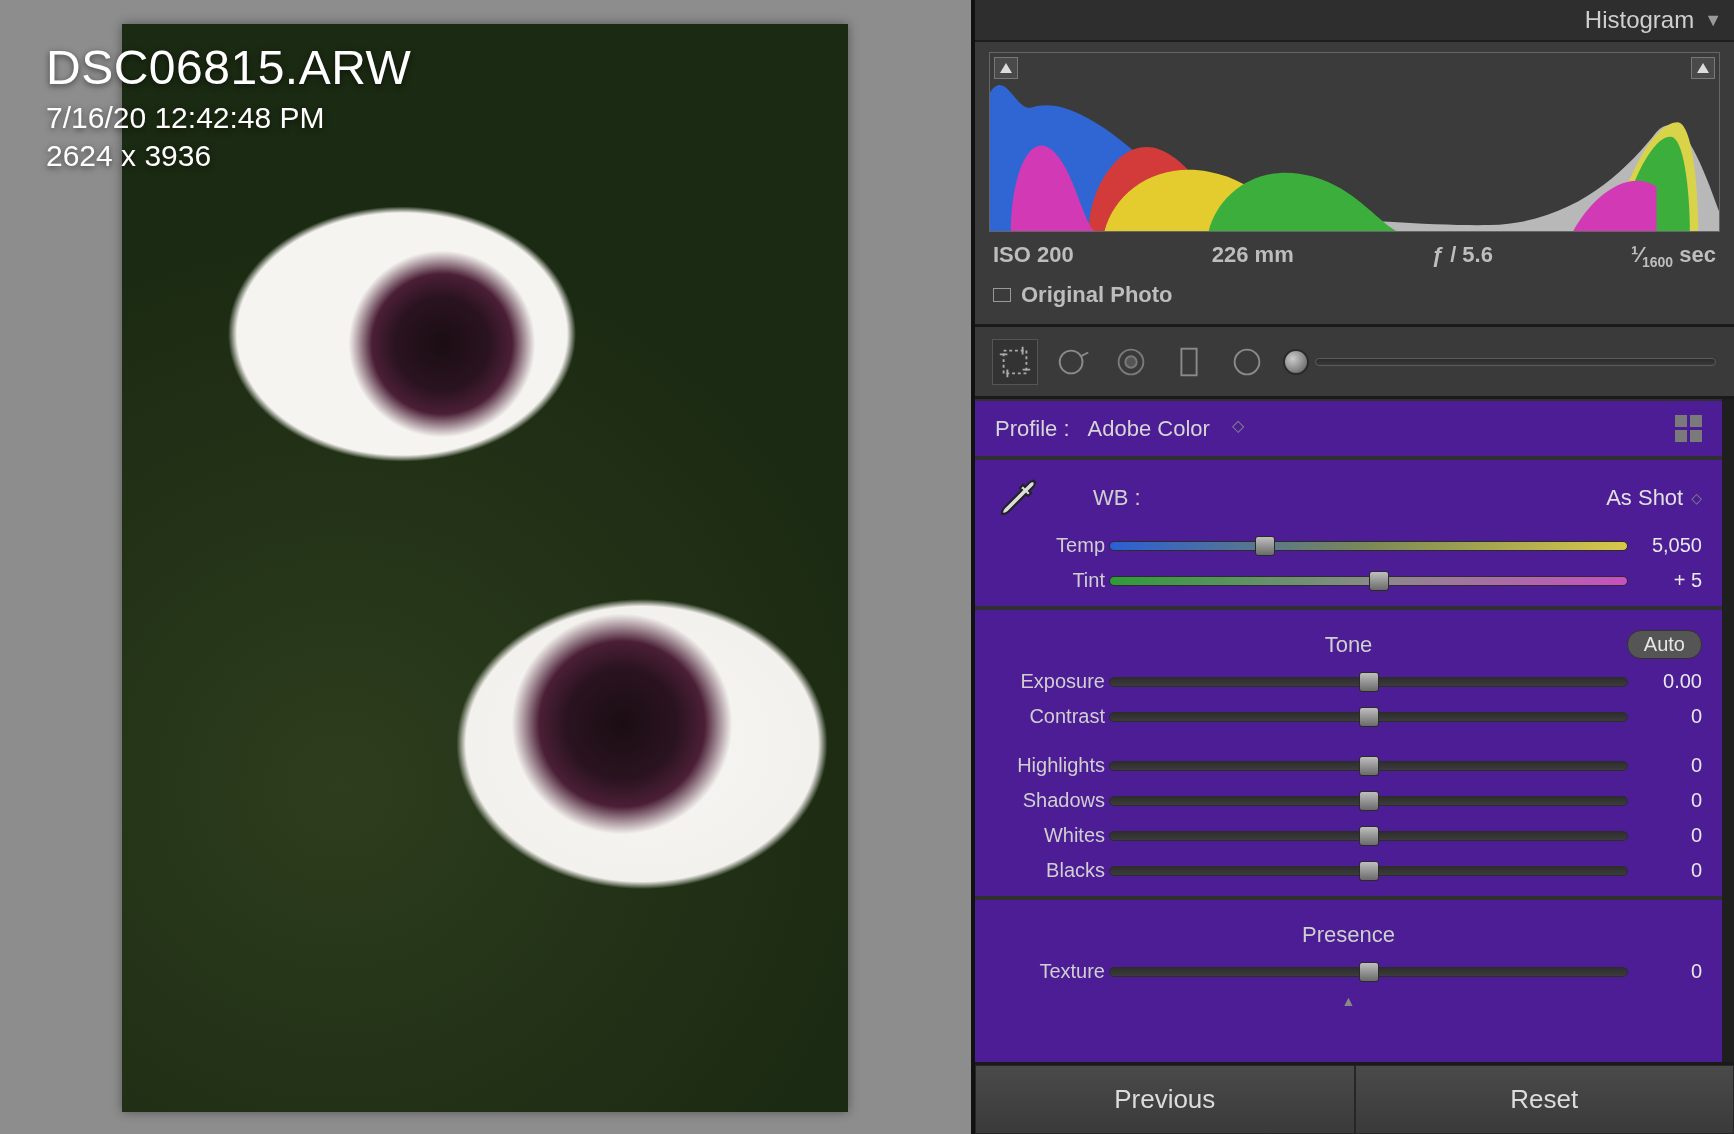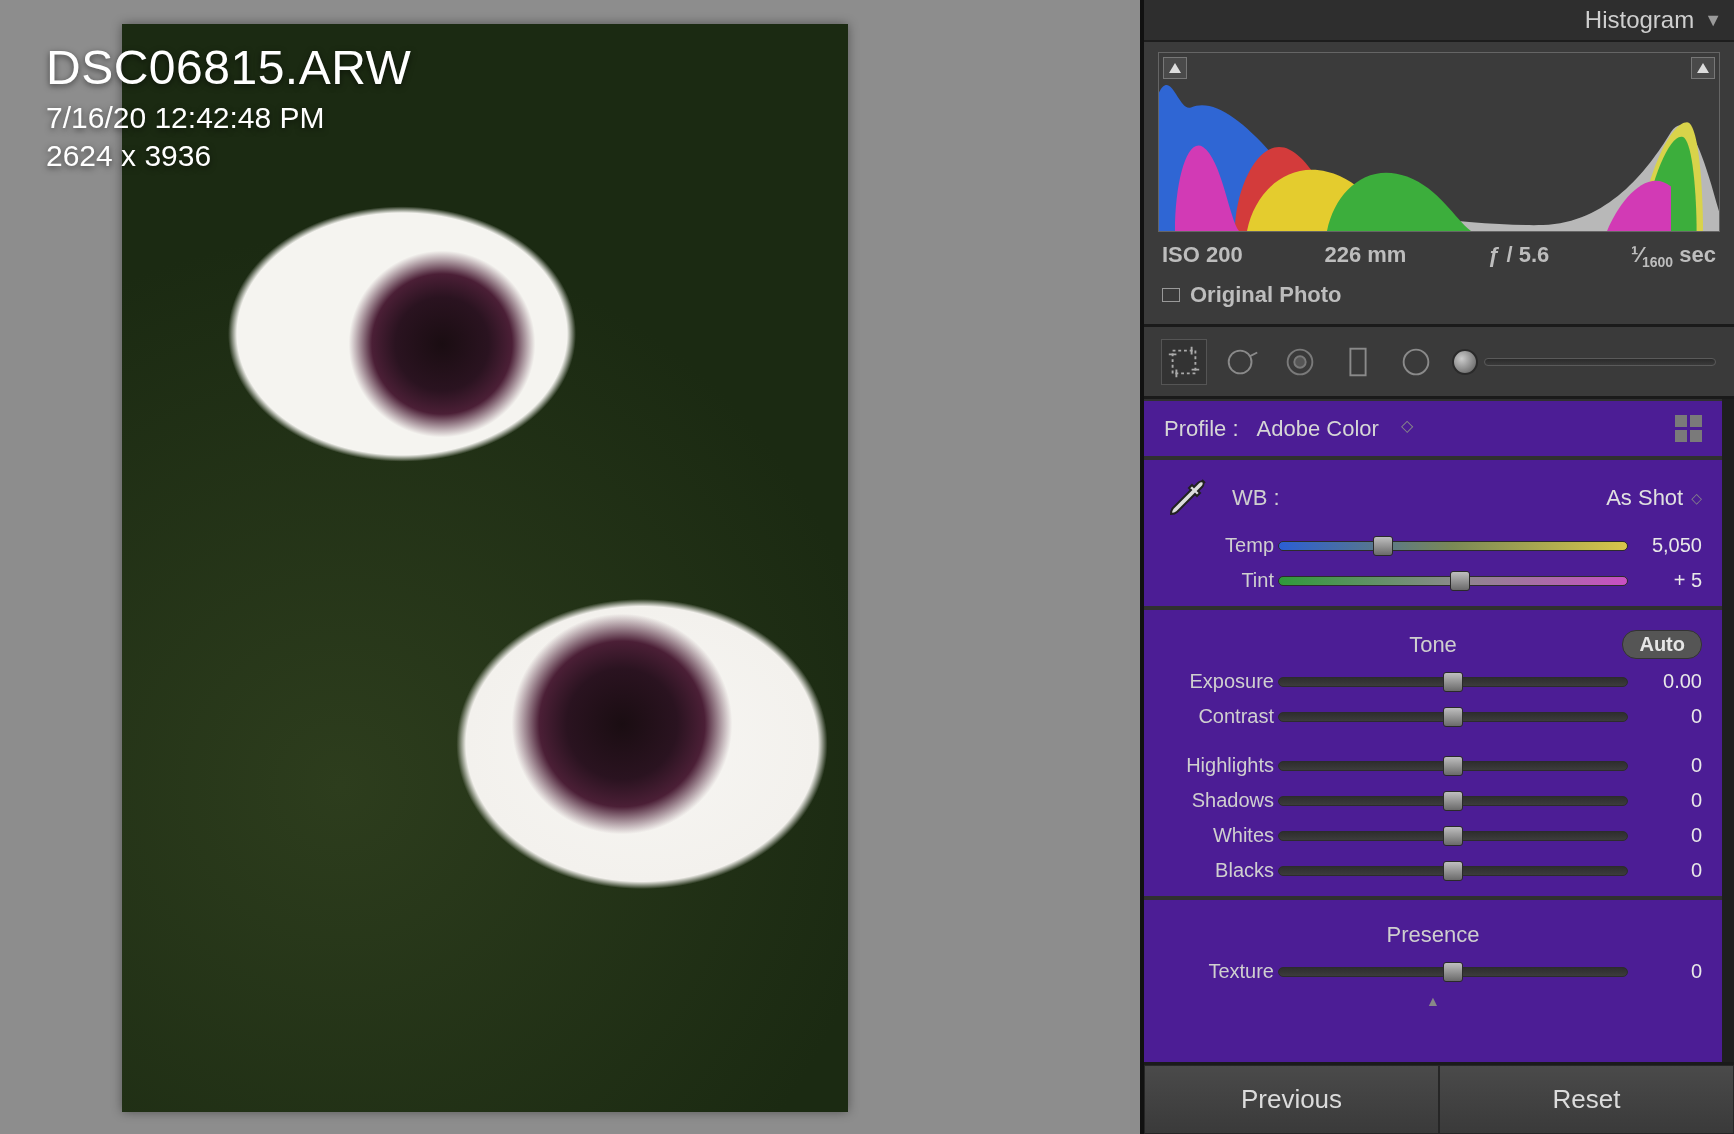--- a/index.html
+++ b/index.html
@@ -1,21 +1,21 @@
 <!DOCTYPE html>
 <html><head>
 <meta charset="utf-8">
 <style>
   * { box-sizing: border-box; margin: 0; padding: 0; font-family: -apple-system, "Segoe UI", Helvetica, Arial, sans-serif; }
   html, body { width: 1734px; height: 1134px; overflow: hidden; background:#000; }
   body { display:flex; }
 
   
   .preview-pane {
-    width: 1140px; height: 100%;
+    width: 971px; height: 100%;
     background:#8d8d8d;
     position:relative;
   }
   .photo {
     position:absolute; left:122px; top:24px; width:726px; height:1088px;
     background: radial-gradient(ellipse 300px 220px at 280px 310px, #f5f4f0 0%, #f5f4f0 55%, transparent 58%),
                 radial-gradient(ellipse 320px 250px at 520px 720px, #f7f6f3 0%, #f3f1ed 55%, transparent 58%),
                 radial-gradient(circle at 30% 70%, #2d3d1d 0%, #1b2a12 60%),
                 linear-gradient(#233318,#1a260f);
     box-shadow: 0 0 10px rgba(0,0,0,.4);
@@ -82,37 +82,37 @@
   .profile-row { display:flex; align-items:center; gap:18px; color:#d6d6d6; font-size:22px; }
   .profile-row .picker { display:flex; align-items:flex-start; gap:22px; cursor:pointer;}
   .profile-row .picker .dd { color:#888; font-size:16px;}
   .profile-row .grid-ic { margin-left:auto; display:grid; grid-template-columns:12px 12px; grid-template-rows:12px 12px; gap:3px;}
   .profile-row .grid-ic span { background:#7a7a7a; }
 
   .eyedrop { width:48px; height:48px; }
   .eyedrop svg{width:100%;height:100%;}
 
   .wb-top { display:flex; align-items:center; gap:20px; }
-  .wb-label { color:#cfcfcf; font-size:22px; }
+  .wb-label { color:#cfcfcf; font-size:22px; margin-left:30px;}
   .wb-mode { margin-left:auto; display:flex; align-items:center; gap:8px; color:#e0e0e0; font-size:22px; cursor:pointer;}
   .wb-mode .dd{ color:#888; font-size:14px;}
 
   .slider-row { display:flex; align-items:center; gap:4px; margin-top:12px; }
   .slider-row .lab { width:110px; text-align:right; color:#cfcfcf; font-size:20px; }
   .slider-row .val { width:70px; text-align:right; color:#e8e8e8; font-size:20px; }
   .track-base { flex:1; height:10px; border-radius:5px; position:relative; border:1px solid #2c2c2c;}
   .thumb { position:absolute; top:-6px; width:20px; height:20px; border-radius:3px;
       background:linear-gradient(#bfbfbf,#6a6a6a); border:1px solid #2a2a2a; transform:translateX(-50%);}
   .track-plain { background:linear-gradient(#2e2e2e,#3c3c3c); }
   .track-temp  { background:linear-gradient(90deg,#2b5fd4,#7a8956 50%,#d9c74a); }
   .track-tint  { background:linear-gradient(90deg,#2f9a3a,#8a8a8a 50%,#c94fc3); }
 
   .group-title { text-align:center; color:#cfcfcf; font-size:22px; position:relative; margin:8px 0 4px;}
   .auto-btn { position:absolute; right:0; top:-2px; background:#555; border:1px solid #333; border-radius:14px;
-      color:#e6e6e6; font-size:20px; padding:2px 16px; cursor:pointer;font-weight:bold;}
+      color:#e6e6e6; font-size:20px; padding:2px 16px; cursor:pointer;}
 
   
   .bottom-bar { height:72px; background:#3a3a3a; border-top:3px solid #1a1a1a; display:flex;}
   .bottom-bar button {
     flex:1; background:linear-gradient(#4a4a4a,#3a3a3a); color:#dcdcdc;
     font-size:26px; border:1px solid #262626; cursor:pointer;
   }
   .caret-up { position:absolute; bottom:0; left:50%; transform:translateX(-50%); color:#888; font-size:14px;}
 
   

